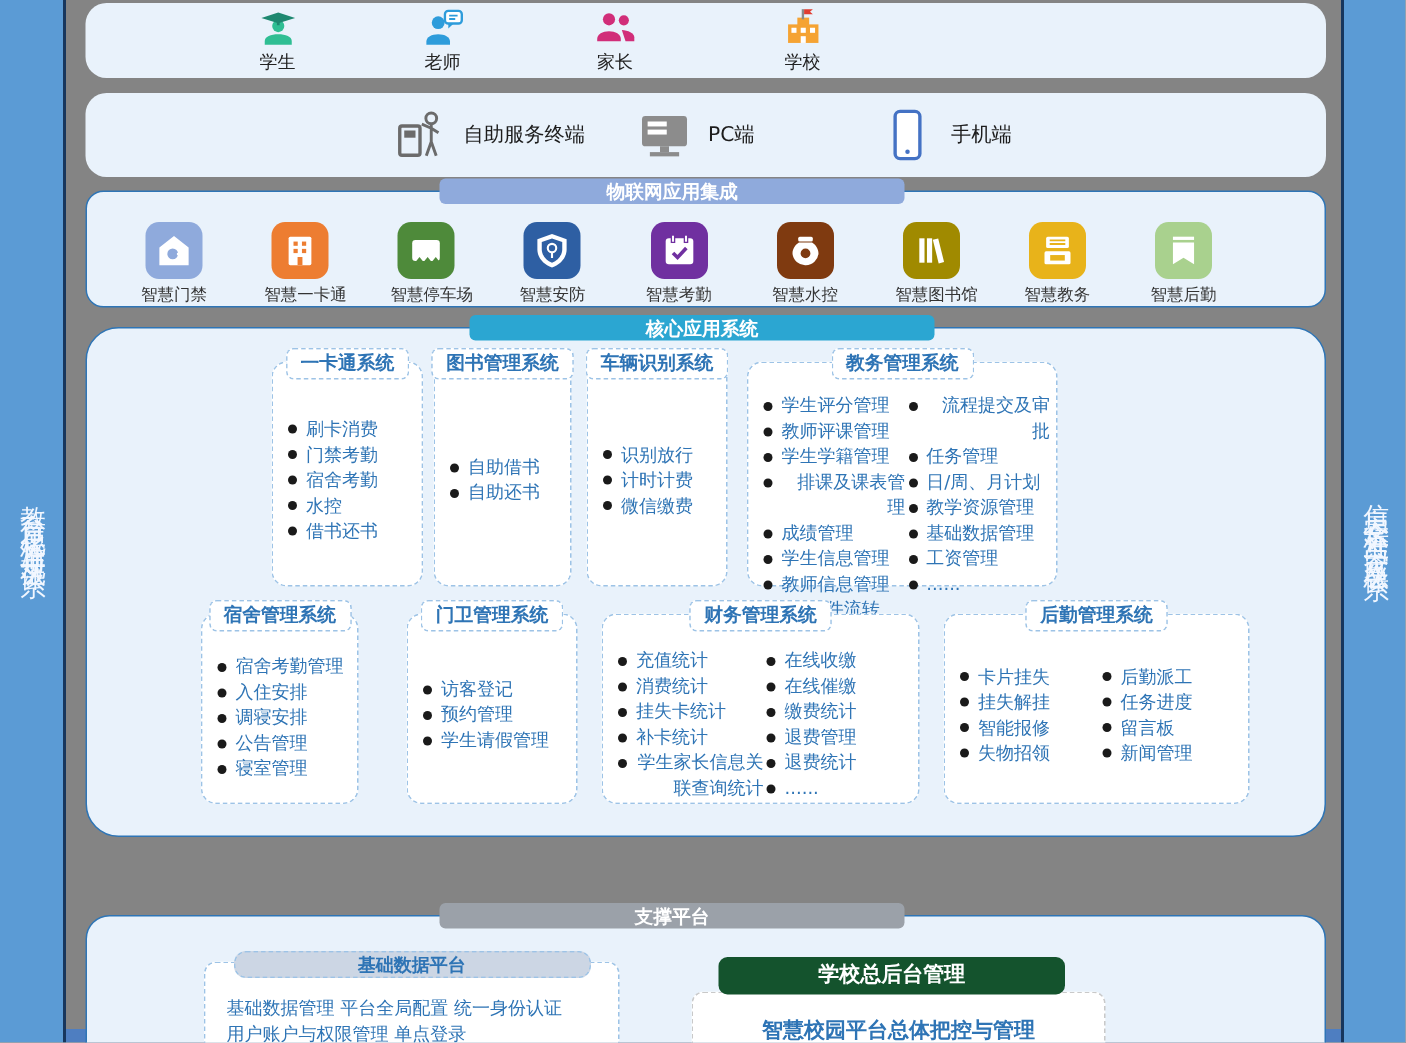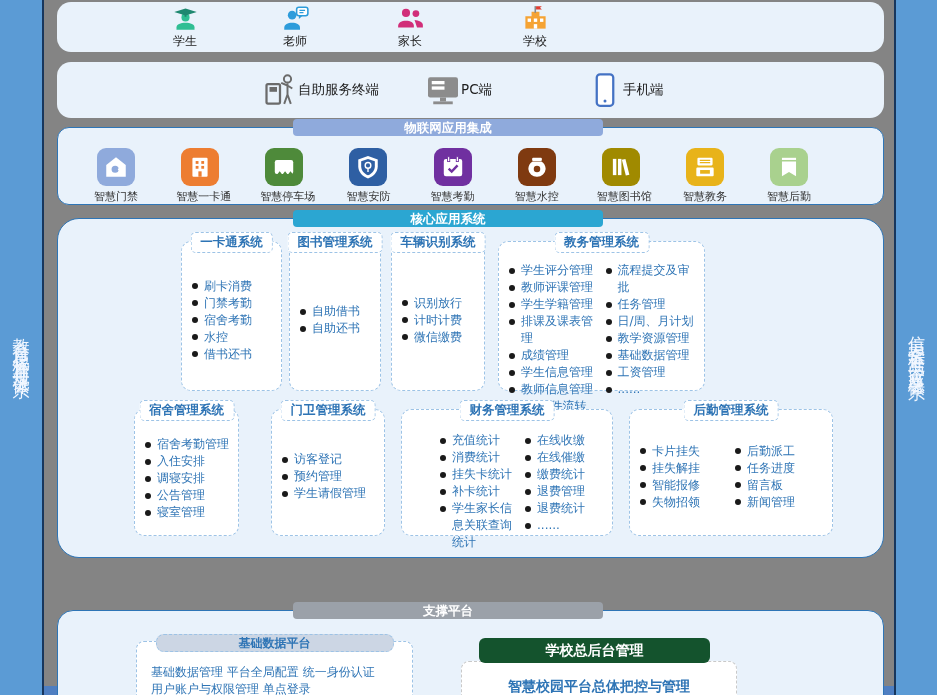--- a/index.html
+++ b/index.html
@@ -19,54 +19,54 @@
           color:#fff;font-size:12.5px;font-weight:bold;border-radius:4px;top:-9px;z-index:3;}
   
   .users-panel{top:2px;height:50px;border-radius:14px;}
   .user-item{position:absolute;top:3px;width:84px;text-align:center;}
   .user-item:nth-child(1){left:86px;} .user-item:nth-child(2){left:196px;}
   .user-item:nth-child(3){left:311px;} .user-item:nth-child(4){left:436px;}
   .uicon svg{width:27px;height:27px;display:block;margin:0 auto;}
   .ulabel{font-size:12px;color:#222;margin-top:1px;}
   
   .terminals-panel{top:62px;height:56px;border-radius:14px;}
-  .terminal-item{position:absolute;top:50%;transform:translateY(-50%);display:flex;align-items:center;}
+  .terminal-item{position:absolute;top:50%;transform:translateY(-50%);display:flex;align-items:center;gap:11px;}
   .terminal-item:nth-child(1){left:205px;} .terminal-item:nth-child(2){left:368px;}
   .terminal-item:nth-child(3){left:530px;}
   .ticon svg{width:36px;height:36px;display:block;}
   .tlabel{font-size:13.5px;color:#1c1c1c;}
   
   .iot-panel{top:127px;height:78px;border-radius:12px;}
   .iot-strip{position:absolute;left:0;right:0;top:20px;display:flex;justify-content:space-between;
              padding:0 70px 0 34px;}
   .iot-item{width:48px;text-align:center;}
   .tile{width:38px;height:38px;border-radius:9px;margin:0 auto;display:flex;align-items:center;justify-content:center;}
   .tile svg{width:26px;height:26px;}
   .ilabel{font-size:11px;color:#333;margin-top:3px;white-space:nowrap;}
   
   .core-panel{top:218px;height:340px;border-radius:22px;}
   .cbox{position:absolute;background:#fff;border:1px dashed #9DC3E6;border-radius:10px;box-sizing:border-box;}
   .cbox-title{position:absolute;top:-10px;left:50%;transform:translateX(-50%);background:#fff;
               border:1px dashed #9DC3E6;border-radius:5px;padding:1px 9px;color:#2E74B5;
               font-weight:bold;font-size:12.5px;white-space:nowrap;z-index:2;}
   .cbox-cols{display:flex;gap:2px;height:100%;box-sizing:border-box;padding:24px 4px 6px 10px;}
-  .col{display:flex;flex-direction:column;flex:1;}
+  .col{display:flex;flex-direction:column;flex:1;text-align:right;}
   .vc .col{justify-content:center;padding-bottom:10px;}
   .bi{display:flex;align-items:flex-start;font-size:12px;color:#2E74B5;line-height:17px;}
   .dot{width:6px;height:6px;border-radius:50%;background:#1a1a1a;margin:5.5px 6px 0 0;flex:none;}
   #box0{left:123px;top:22px;width:101px;height:150px;}
   #box1{left:231px;top:22px;width:92px;height:150px;}
   #box2{left:333px;top:22px;width:94px;height:150px;}
   #box3{left:440px;top:22px;width:207px;height:150px;}
   #box3 .cbox-cols{padding-top:20px;}
   #box4{left:76px;top:190px;width:105px;height:127px;}
   #box4 .cbox-cols{padding-top:26px;}
   #box5{left:213px;top:190px;width:114px;height:127px;}
   #box6{left:343px;top:190px;width:212px;height:127px;}
-  #box6 .cbox-cols{padding-top:22px;margin-left:28px;}
+  #box6 .cbox-cols{padding-top:22px;}
   #box7{left:571px;top:190px;width:204px;height:127px;}
   
   .support-panel{top:570px;height:112px;border-radius:16px;margin-top:40px;}
   .base-box{position:absolute;left:78px;top:30px;width:277px;height:72px;background:#fff;
             border:1px dashed #9DC3E6;border-radius:8px;box-sizing:border-box;}
   .base-pill{position:absolute;top:-8px;left:50%;transform:translateX(-50%);width:236px;height:16px;
              line-height:16px;text-align:center;background:#CCD6E4;border:1px dashed #9DC3E6;
              border-radius:8px;color:#2E74B5;font-size:12px;font-weight:bold;}
   .base-lines{padding:22px 0 0 14px;font-size:12px;line-height:17px;color:#2E74B5;}
   .admin-pill{position:absolute;left:421px;top:27px;width:231px;height:25px;line-height:25px;
@@ -269,21 +269,21 @@
               <rect x="5.5" y="3.5" width="13" height="2" fill="#fff"></rect>
               <path d="M5.5 7h13v13.5l-6.5-4-6.5 4z" fill="#fff"></path>
             </svg>
           </div>
           <div class="ilabel">智慧后勤</div>
         </div>
       </div>
   </div>
 
   <div class="panel bordered core-panel">
-    <div class="banner" style="background: rgb(43, 166, 210);">核心应用系统</div>
+    <div class="banner" style="background: rgb(43, 166, 210); margin-left: 20px;">核心应用系统</div>
 
     <div class="cbox" id="box0">
       <div class="cbox-title">一卡通系统</div>
       <div class="cbox-cols vc">
           <div class="col">
             <div class="bi">
               <span class="dot"></span>
               <span class="bt">刷卡消费</span>
             </div>
             <div class="bi">

